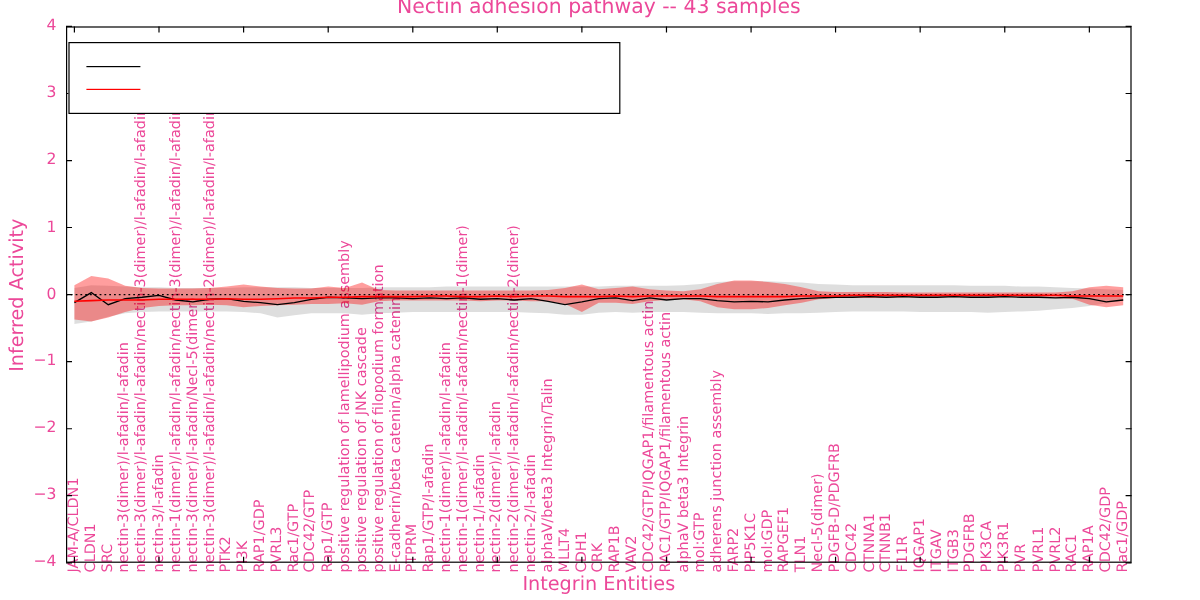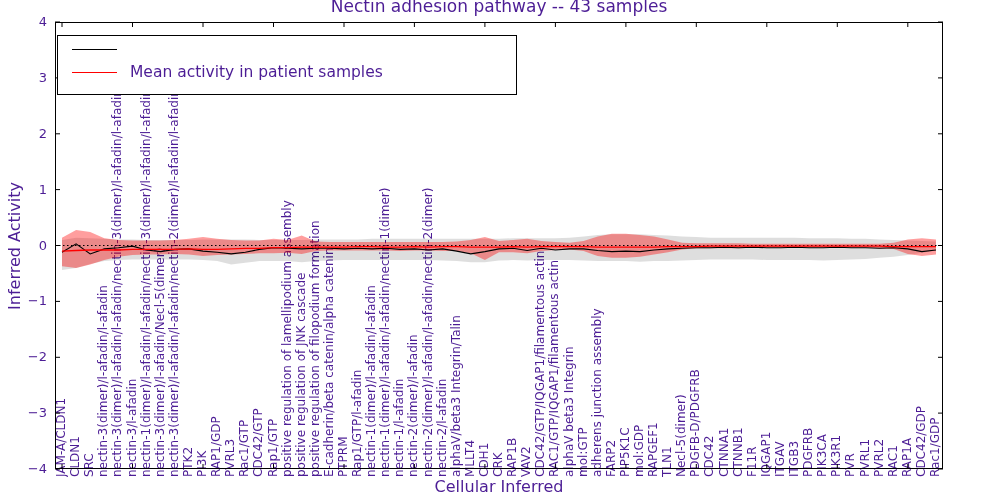--- a/index.html
+++ b/index.html
@@ -1,17 +1,17 @@
 <!DOCTYPE html>
 <html><head>
 <meta charset="utf-8">
 <style>
   html,body{margin:0;padding:0;background:#fff;}
   .fig{position:relative;width:1000px;height:500px;background:#fff;overflow:hidden;
-       font-family:"DejaVu Sans","Liberation Sans",sans-serif;color:#4c1d95;}
+       font-family:"DejaVu Sans","Liberation Sans",sans-serif;color:#ec4899;}
   .title{position:absolute;top:-4px;left:55px;width:888px;text-align:center;
          font-size:17px;white-space:nowrap;}
   .xlabel{position:absolute;top:477px;left:55px;width:888px;text-align:center;font-size:16px;}
   .ylabel{position:absolute;top:246px;left:14px;transform:translate(-50%,-50%) rotate(-90deg);
           font-size:16px;white-space:nowrap;}
   .ytick{position:absolute;left:0;width:47px;text-align:right;font-size:13px;height:16px;line-height:16px;}
   #xlabels{position:absolute;left:0;top:22px;width:1000px;height:455px;overflow:hidden;z-index:2;}
   .xlab{position:absolute;transform-origin:0 0;transform:rotate(-90deg);
         font-size:12px;line-height:14px;white-space:nowrap;}
   #plot-svg{position:absolute;left:0;top:0;z-index:3;pointer-events:none;}
@@ -116,19 +116,18 @@
       <rect x="55.5" y="22.5" width="887" height="446" fill="none" stroke="#000000" stroke-width="1"></rect>
       <path d="M62.0 469L62.0 464M62.0 22L62.0 27M132.5 469L132.5 464M132.5 22L132.5 27M203.0 469L203.0 464M203.0 22L203.0 27M273.5 469L273.5 464M273.5 22L273.5 27M344.0 469L344.0 464M344.0 22L344.0 27M414.4 469L414.4 464M414.4 22L414.4 27M484.9 469L484.9 464M484.9 22L484.9 27M555.4 469L555.4 464M555.4 22L555.4 27M625.9 469L625.9 464M625.9 22L625.9 27M696.3 469L696.3 464M696.3 22L696.3 27M766.8 469L766.8 464M766.8 22L766.8 27M837.3 469L837.3 464M837.3 22L837.3 27M907.8 469L907.8 464M907.8 22L907.8 27M55 22.0L60 22.0M943 22.0L938 22.0M55 77.9L60 77.9M943 77.9L938 77.9M55 133.8L60 133.8M943 133.8L938 133.8M55 189.6L60 189.6M943 189.6L938 189.6M55 245.5L60 245.5M943 245.5L938 245.5M55 301.4L60 301.4M943 301.4L938 301.4M55 357.3L60 357.3M943 357.3L938 357.3M55 413.1L60 413.1M943 413.1L938 413.1M55 469.0L60 469.0M943 469.0L938 469.0" stroke="#000000" stroke-width="1" fill="none"></path>
     </svg>
 
   <div class="legend">
     <div class="legend-row">
       <span class="legend-line" style="border-top-color: rgb(0, 0, 0);"></span>
     </div>
     <div class="legend-row">
       <span class="legend-line" style="border-top-color: rgb(255, 0, 0);"></span>
-      <span>Mean activity in patient samples</span>
     </div>
   </div>
 
-  <div class="xlabel">Cellular Inferred</div>
+  <div class="xlabel">Integrin Entities</div>
 
 </div>
 
 </body></html>

